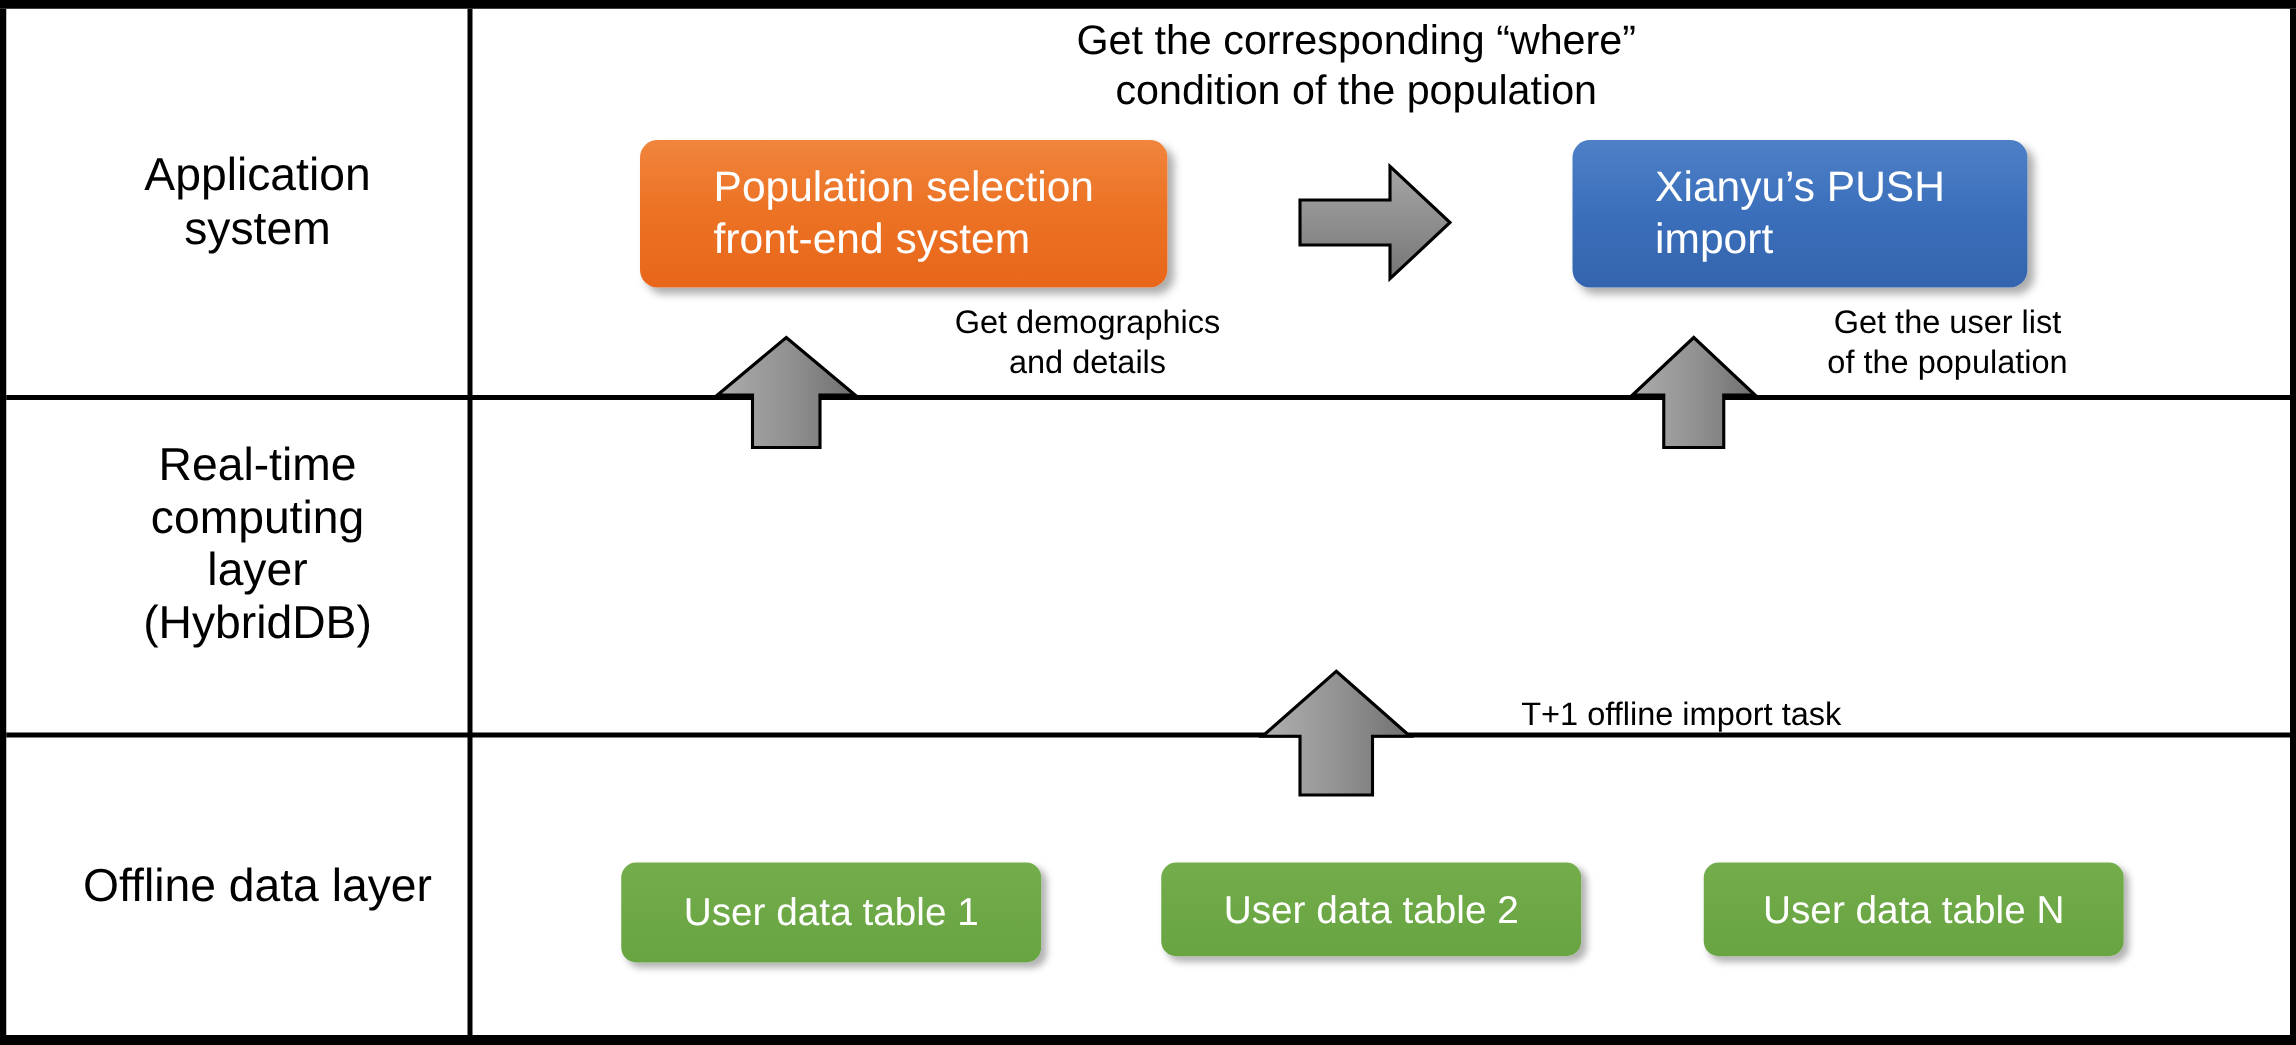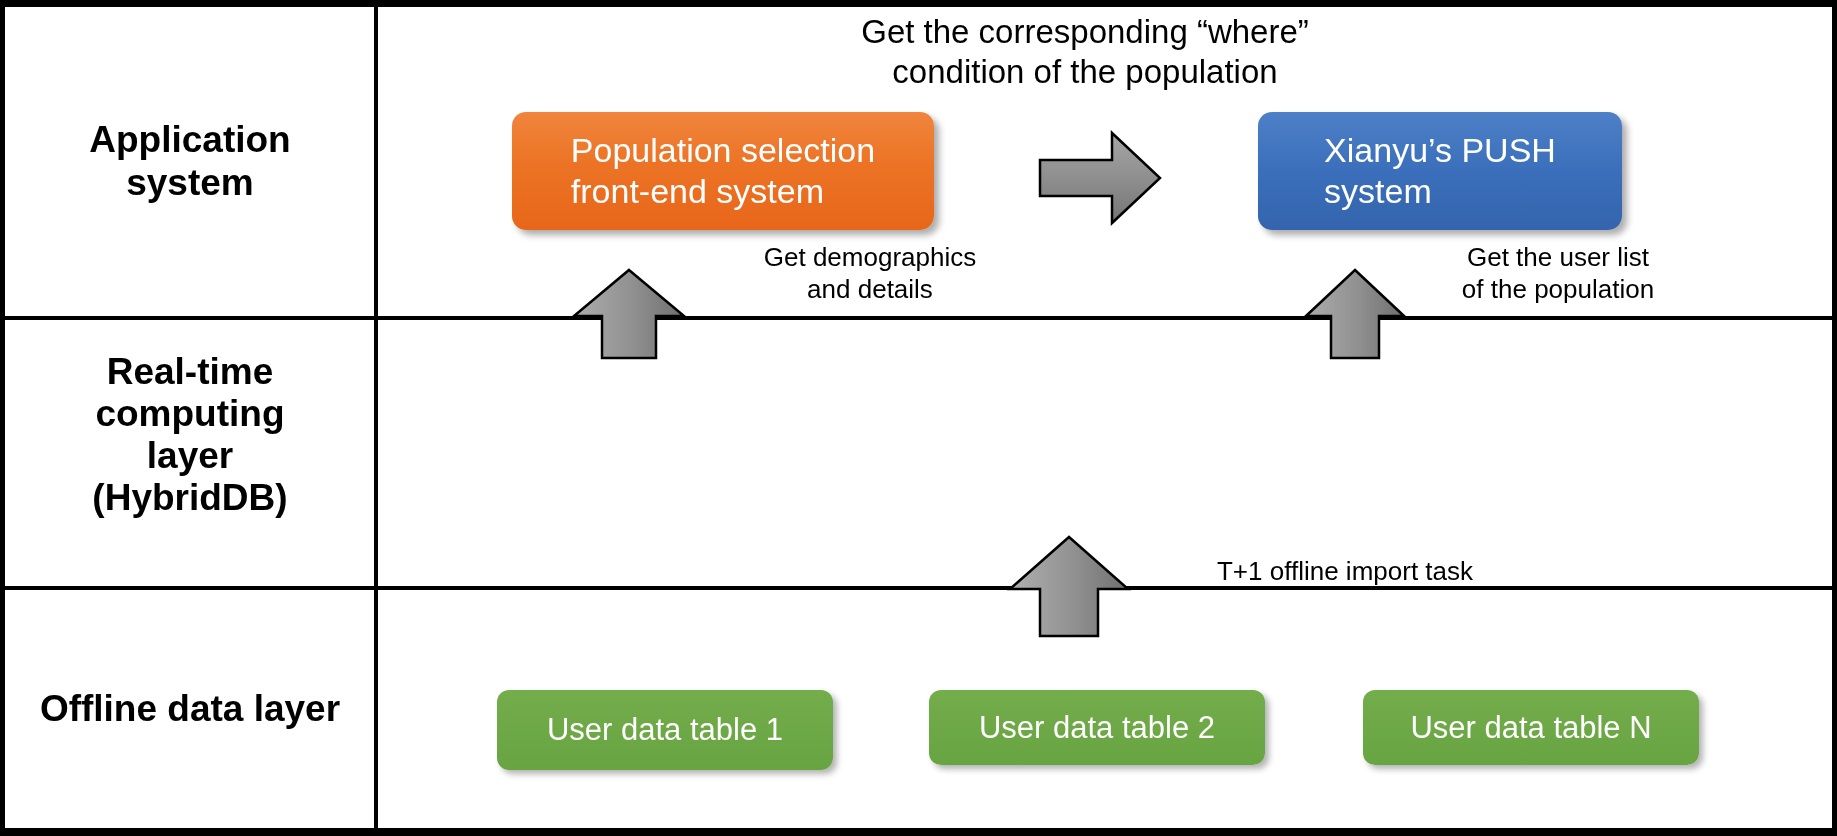--- a/index.html
+++ b/index.html
@@ -47,31 +47,30 @@
     position: absolute;
     top: 7px;
     width: 4px;
     height: 821px;
     background: #000000;
   }
 
   
   .row-label {
     position: absolute;
-    left: 8px;
+    left: 24px;
     width: 364px;
     display: flex;
     align-items: center;
     justify-content: center;
     text-align: center;
     font-size: 37px;
     line-height: 1.14;
     color: #000000;
     white-space: pre-line;
-    font-weight: bold;
   }
 
   
   .box {
     position: absolute;
     border-radius: 14px;
     display: flex;
     align-items: center;
     justify-content: center;
     text-align: left;
@@ -159,21 +158,21 @@
           <stop offset="0%" stop-color="#a6a6a6"></stop>
           <stop offset="55%" stop-color="#8c8c8c"></stop>
           <stop offset="100%" stop-color="#757575"></stop>
         </linearGradient>
       </defs>
       <polygon points="2,30 74,30 74,3 122,48 74,93 74,66 2,66" fill="url(#gArrowR)" stroke="#000000" stroke-width="2.5"></polygon>
     </svg>
   </div>
 
   <div class="box box-blue" style="left:1258px; top:112px; width:364px; height:118px;">Xianyu’s PUSH
-system</div>
+import</div>
 
   <div class="arrow" style="left:570px; top:268px;">
     <svg width="118" height="92" viewBox="0 0 118 92">
       <defs>
         <linearGradient id="gArrowU1" x1="0" y1="0" x2="1" y2="0">
           <stop offset="0%" stop-color="#adadad"></stop>
           <stop offset="55%" stop-color="#8f8f8f"></stop>
           <stop offset="100%" stop-color="#6f6f6f"></stop>
         </linearGradient>
       </defs>

